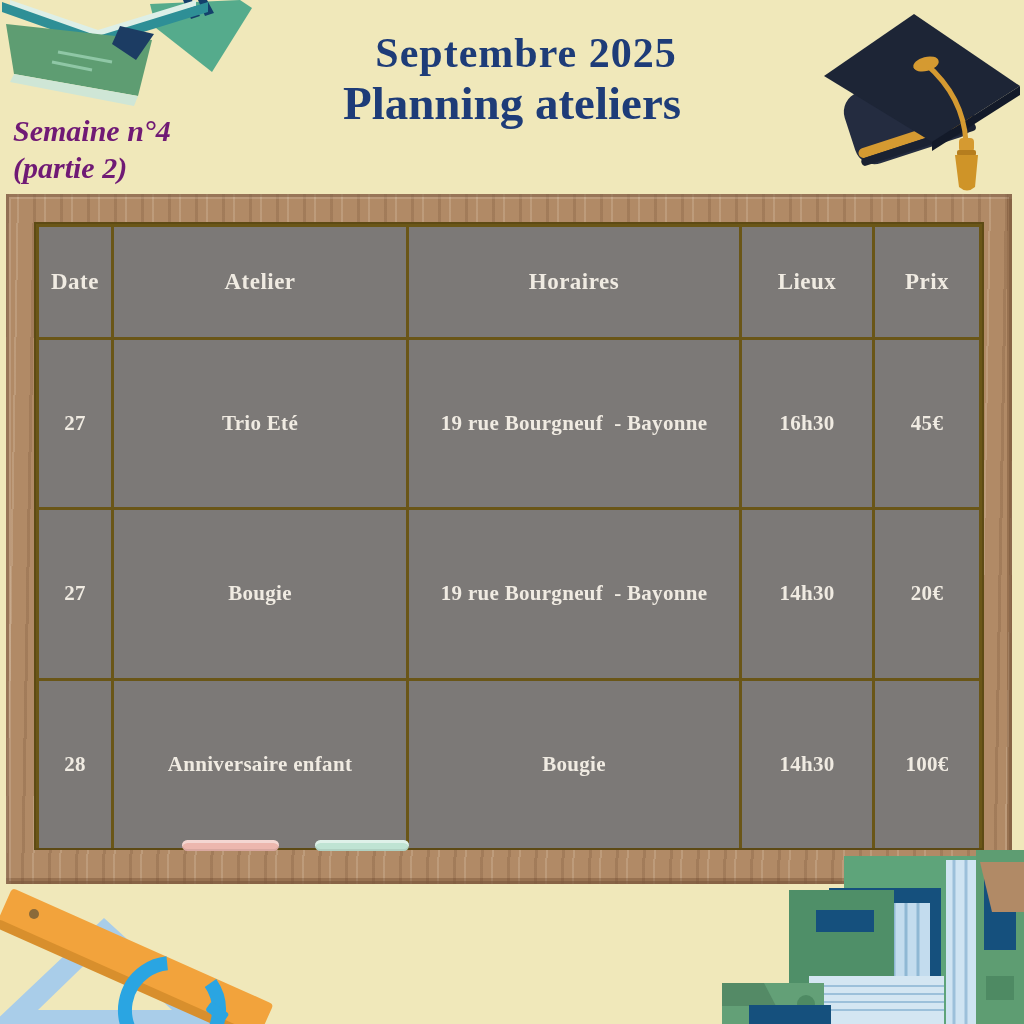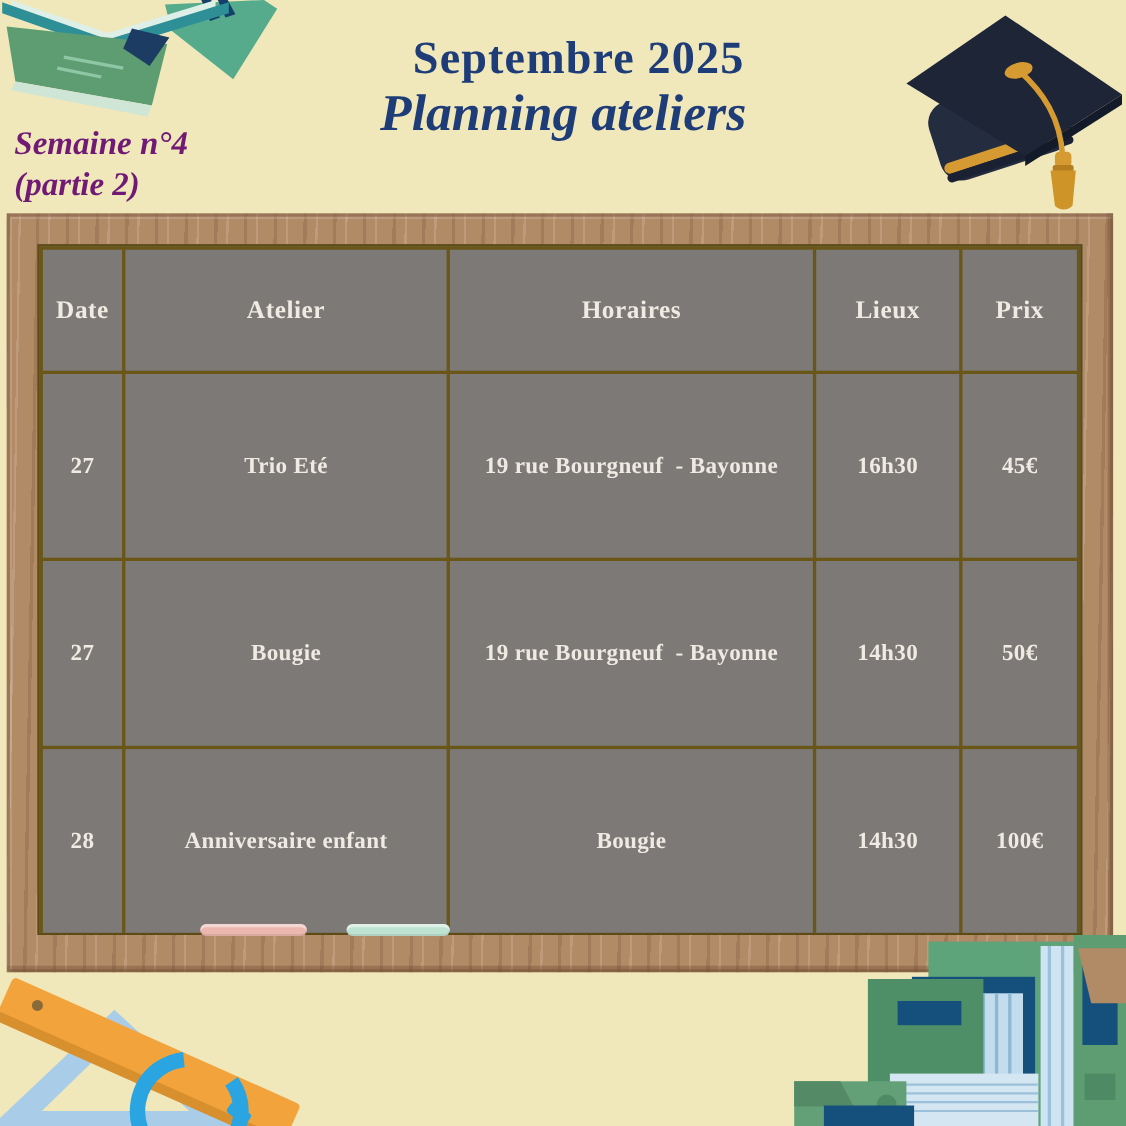--- a/index.html
+++ b/index.html
@@ -4,21 +4,21 @@
 <style>
   html,body{margin:0;padding:0;}
   .canvas{
     position:relative;width:1024px;height:1024px;overflow:hidden;
     background:#f0e8ba;
     font-family:"Liberation Serif","DejaVu Serif",serif;
   }
   
   .title-block{position:absolute;left:0;top:30px;width:1024px;text-align:center;color:#1e3c78;}
   .title-month{font-size:42px;font-weight:bold;letter-spacing:1px;line-height:46px;padding-left:28px;}
-  .title-sub{font-size:47px;font-weight:bold;font-style:italic;line-height:50px;margin-top:2px;}
+  .title-sub{font-size:47px;font-weight:bold;line-height:50px;margin-top:2px;}
   .week-block{position:absolute;left:13px;top:112px;color:#701a75;font-weight:bold;font-style:italic;font-size:30px;line-height:37px;}
   
   .board{
     position:absolute;left:6px;top:194px;width:1006px;height:690px;
     background:
       repeating-linear-gradient(91deg,rgba(101,66,40,.20) 0 3px,rgba(0,0,0,0) 3px 11px,rgba(255,246,230,.16) 11px 13px,rgba(0,0,0,0) 13px 27px),
       #b18a66;
     box-shadow:inset 0 0 0 3px rgba(122,87,60,.55), inset 5px 5px 0 rgba(255,255,255,.14), inset -5px -6px 0 rgba(90,55,30,.28);
     z-index:1;
   }
@@ -97,21 +97,21 @@
         <div class="cell body">27</div>
         <div class="cell body">Trio Eté</div>
         <div class="cell body">19 rue Bourgneuf&nbsp; - Bayonne</div>
         <div class="cell body">16h30</div>
         <div class="cell body">45€</div>
 
         <div class="cell body">27</div>
         <div class="cell body">Bougie</div>
         <div class="cell body">19 rue Bourgneuf&nbsp; - Bayonne</div>
         <div class="cell body">14h30</div>
-        <div class="cell body">50€</div>
+        <div class="cell body">20€</div>
 
         <div class="cell body">28</div>
         <div class="cell body">Anniversaire enfant</div>
         <div class="cell body">Bougie</div>
         <div class="cell body">14h30</div>
         <div class="cell body">100€</div>
       </div>
     </div>
     <div class="chalk-stick chalk-pink"></div>
     <div class="chalk-stick chalk-mint"></div>

